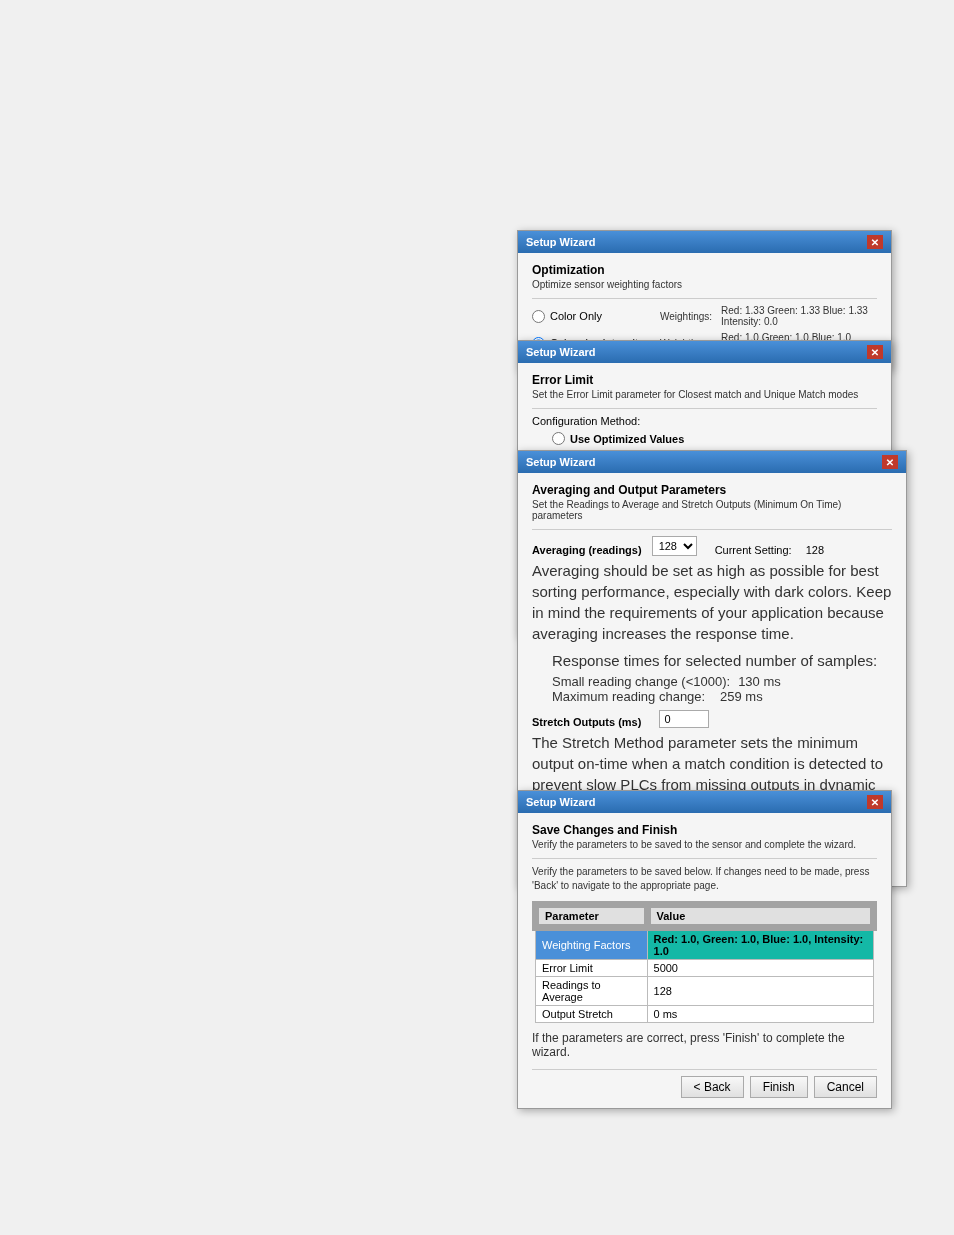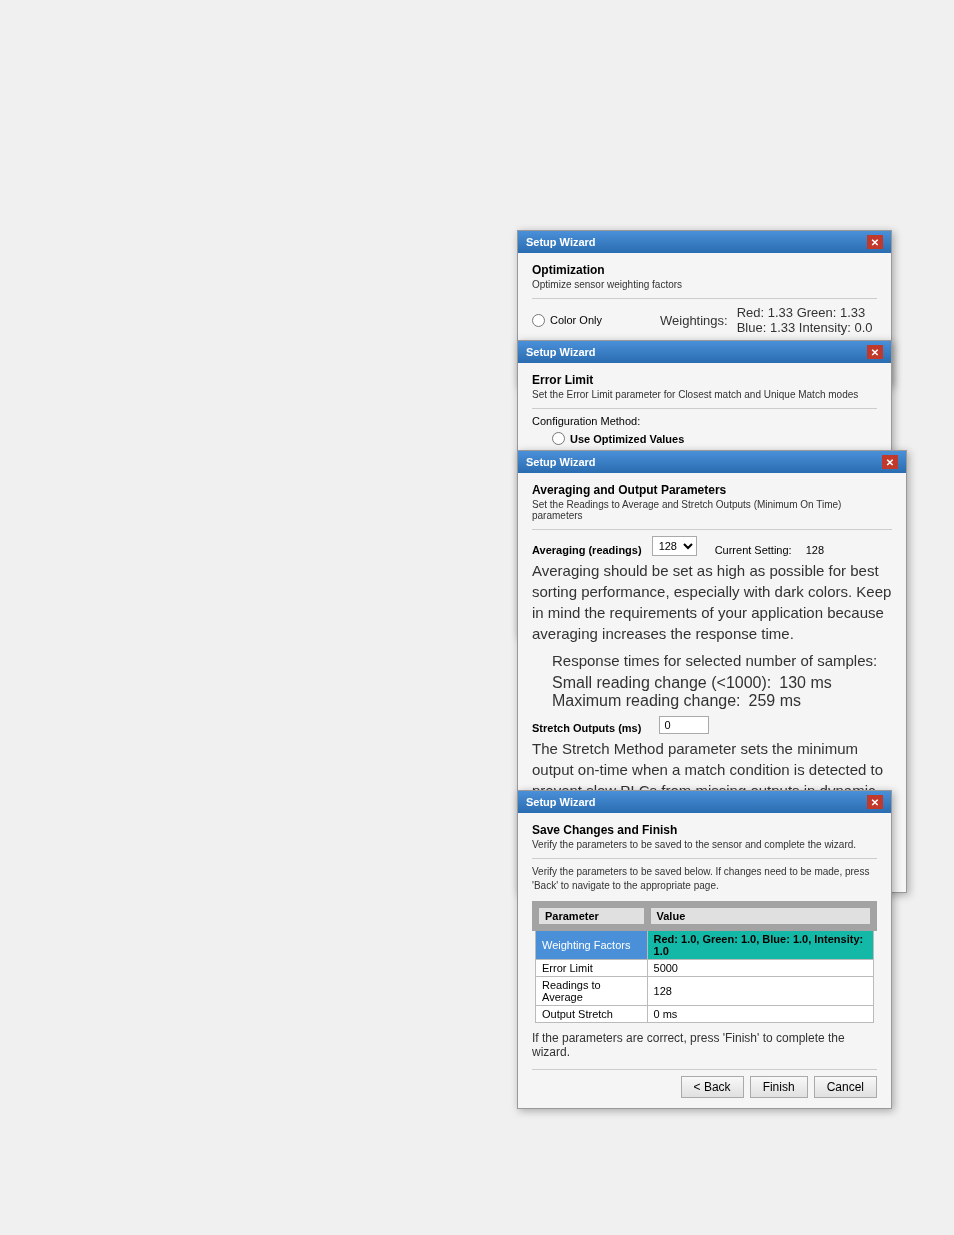--- a/index.html
+++ b/index.html
@@ -73,21 +73,21 @@
       margin: 5px 0;
       gap: 5px;
     }
 
     .radio-label {
       font-size: 11px;
       min-width: 100px;
     }
 
     .weightings-text {
-      font-size: 13px;
+      font-size: 10px;
       color: #333;
     }
 
     .bold-label {
       font-weight: bold;
     }
 
     
     #dialog-optimization {
       left: 517px;
@@ -186,21 +186,21 @@
       font-size: 11px;
     }
 
     .response-times {
       margin: 6px 0 6px 20px;
     }
 
     .response-row {
       display: flex;
       gap: 8px;
-      font-size: 16px;
+      font-size: 13px;
       color: #333;
     }
 
     .response-key {
       min-width: 160px;
     }
 
     .param-table {
       width: 100%;
       border-collapse: collapse;

